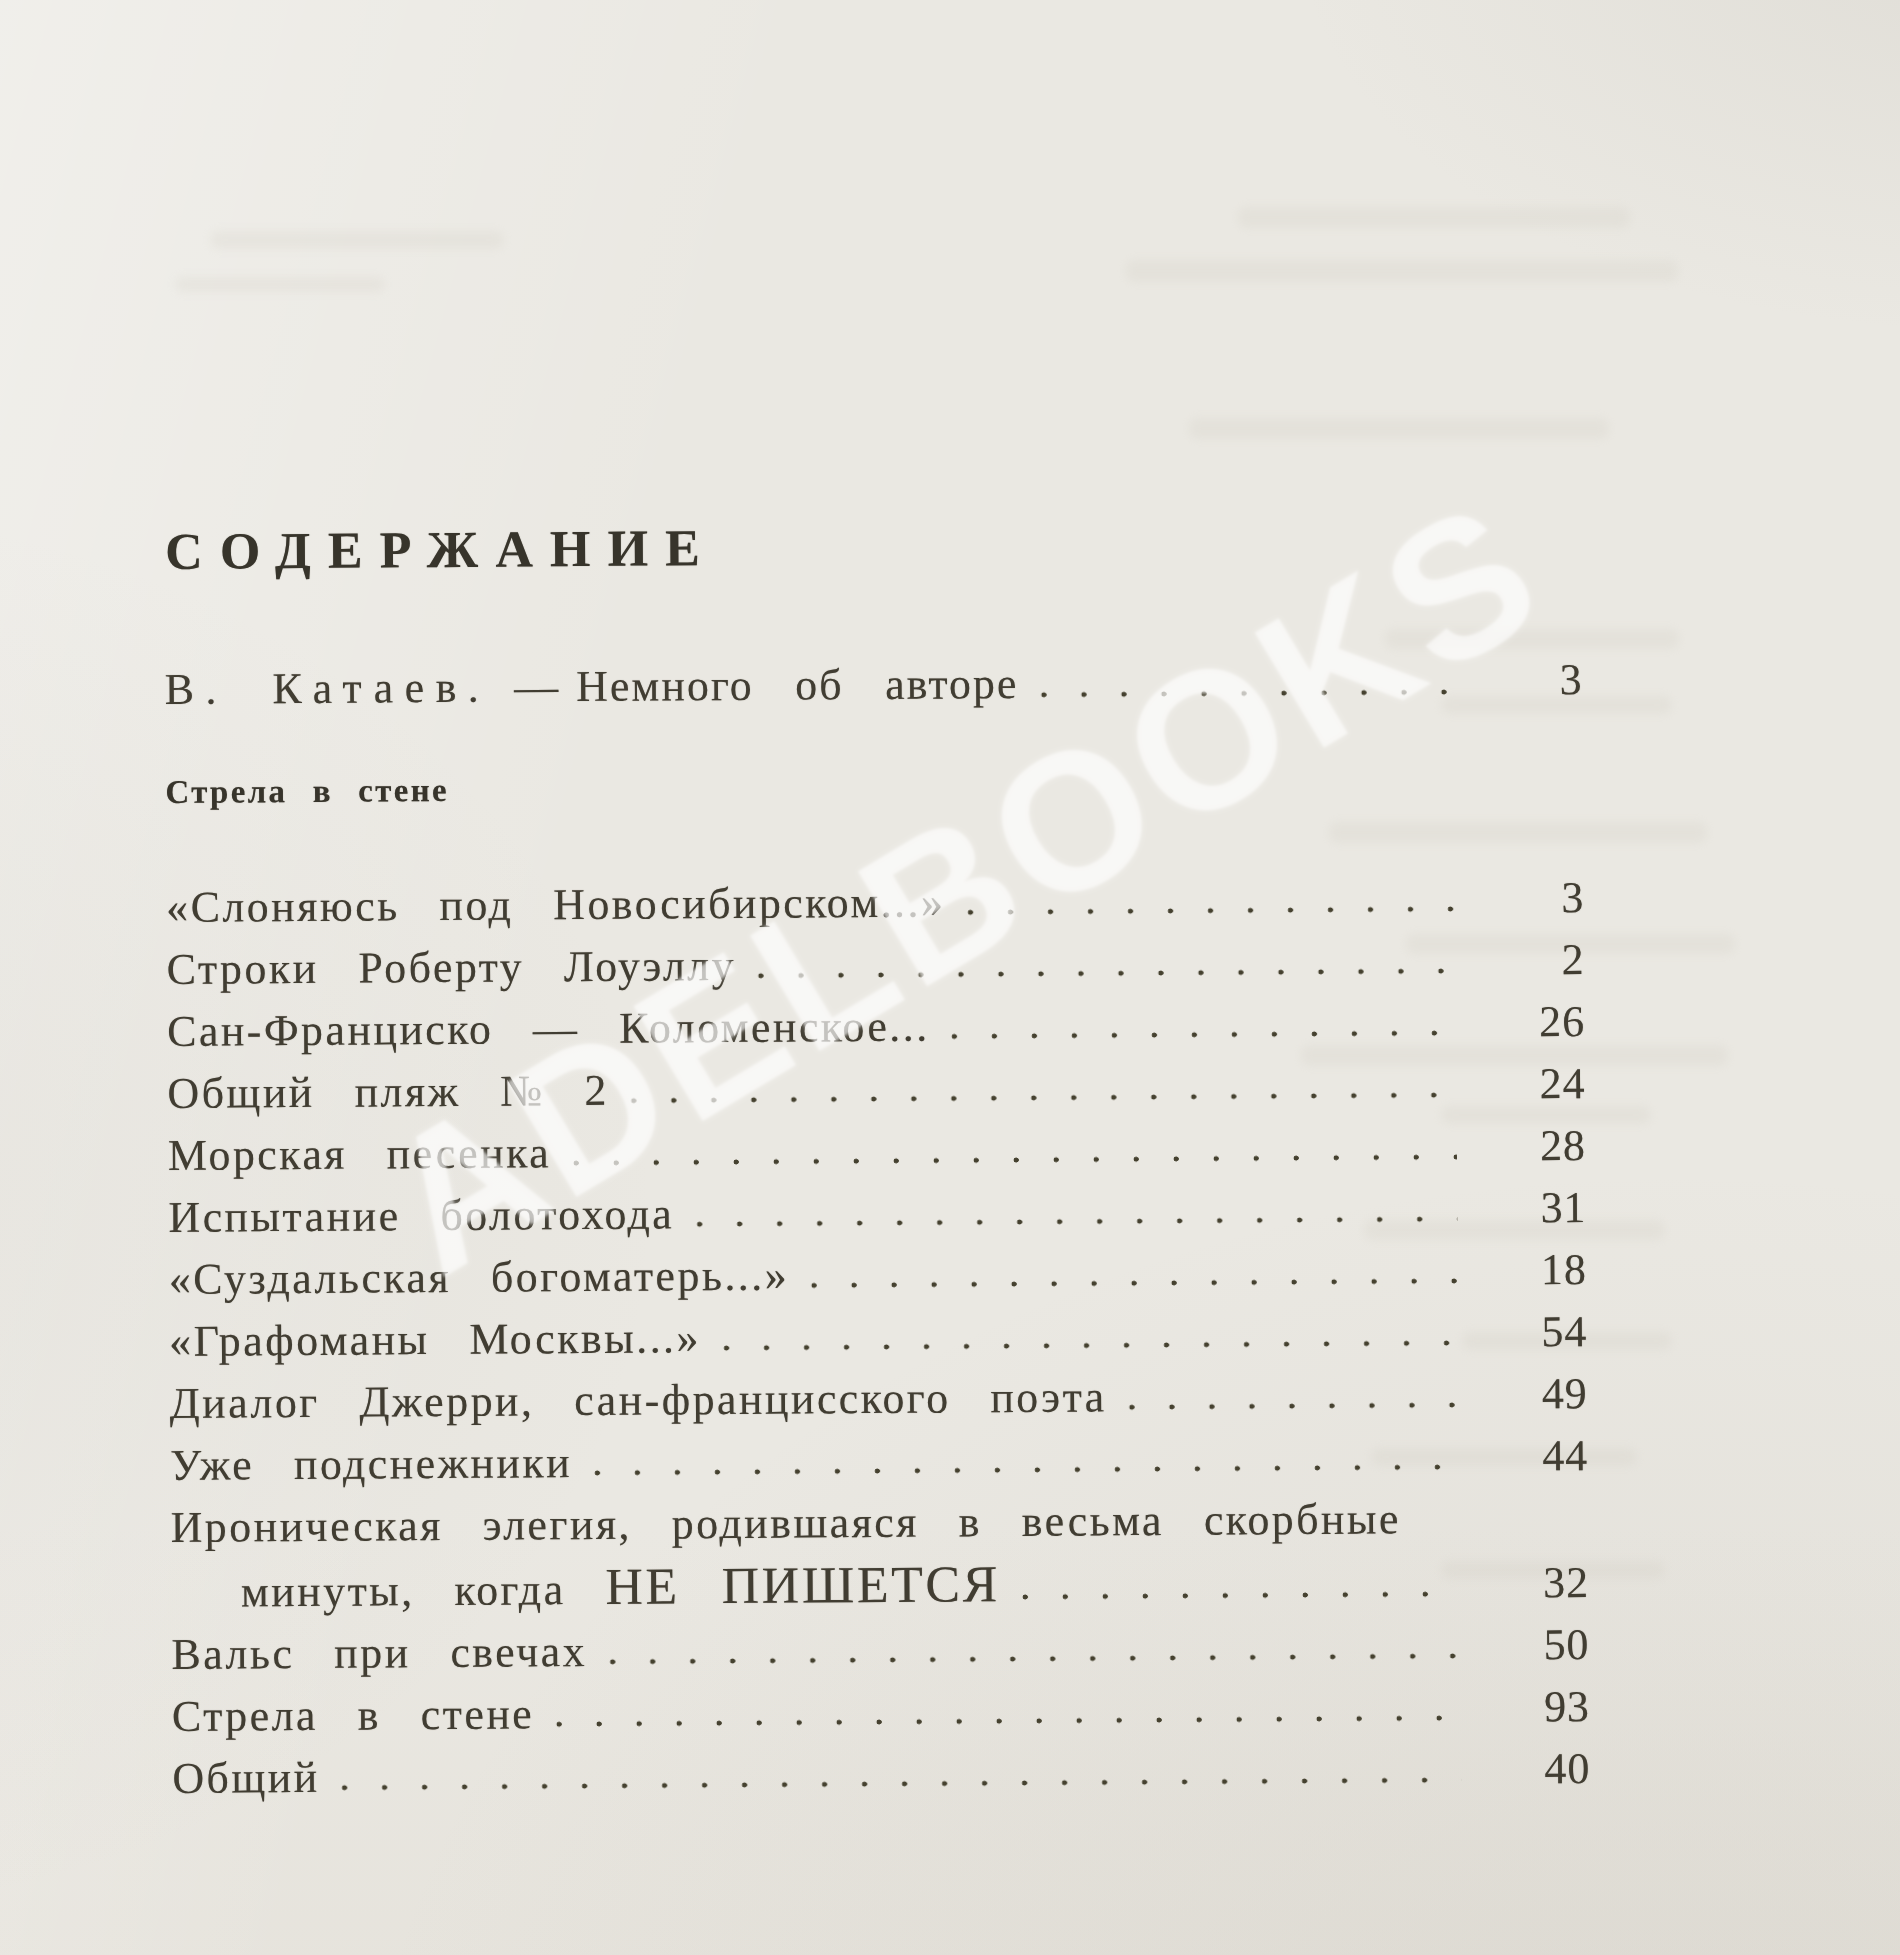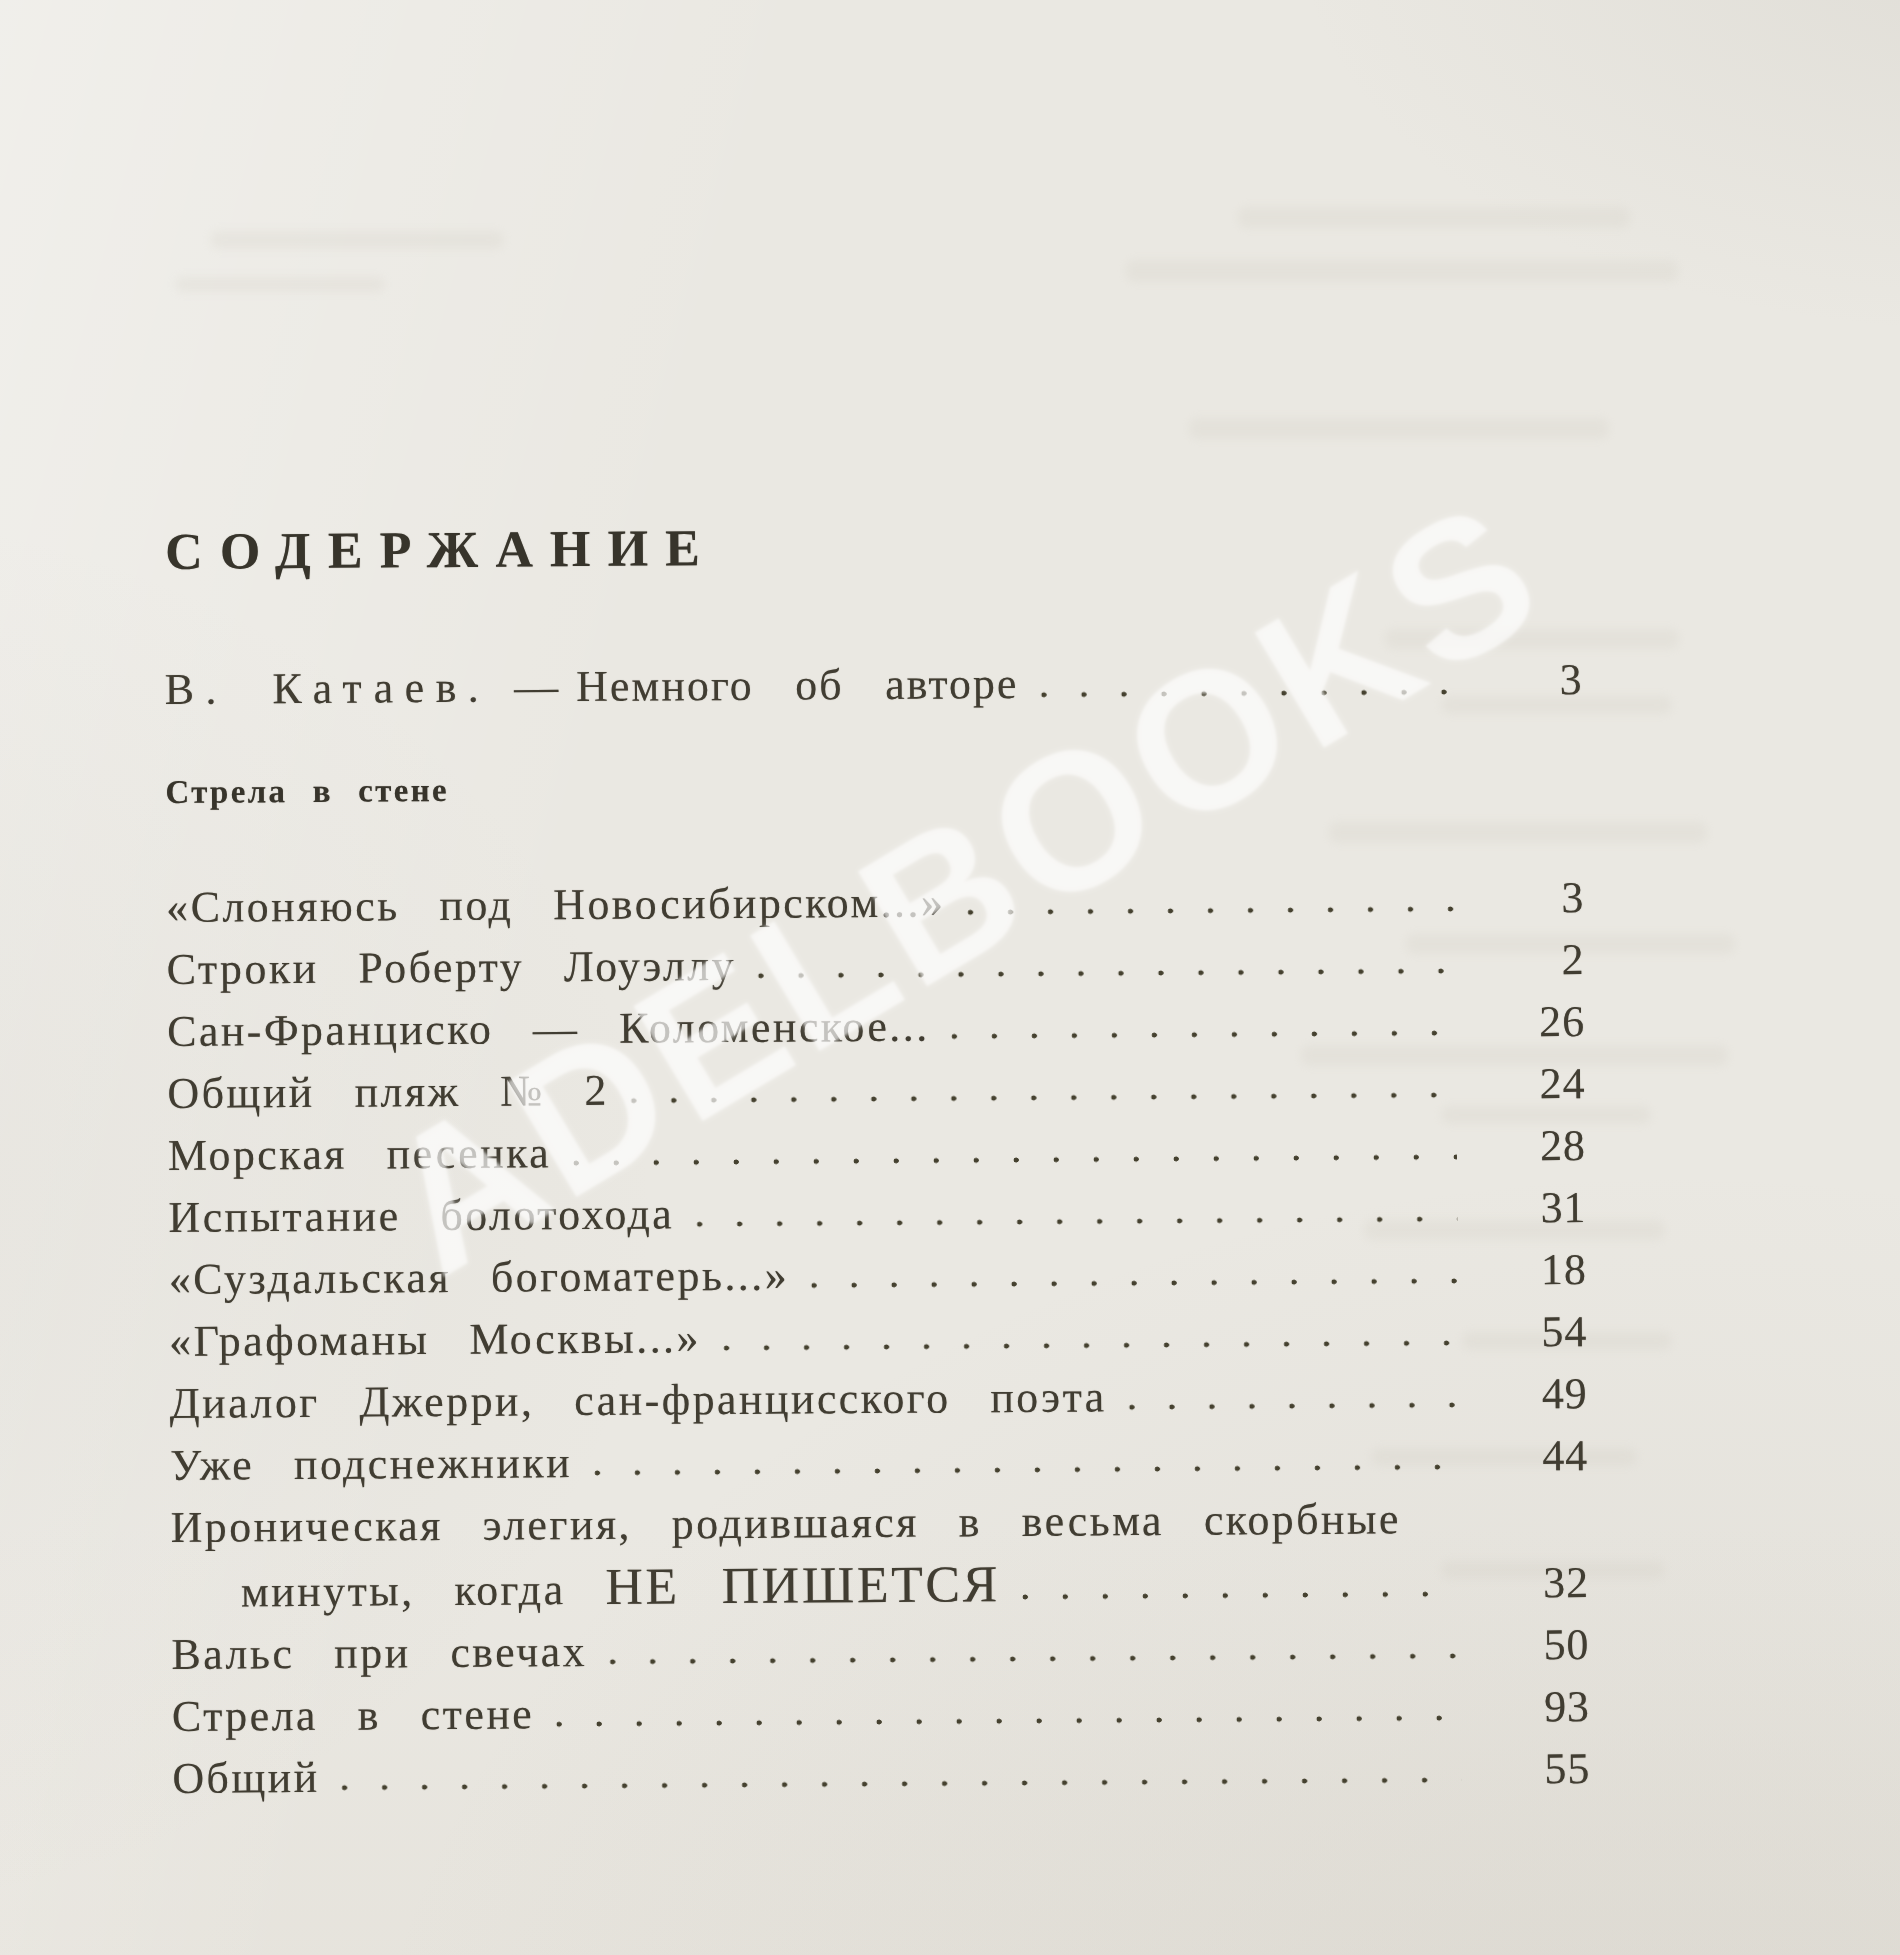--- a/index.html
+++ b/index.html
@@ -217,19 +217,19 @@
       <span class="num">50</span>
     </li>
     <li class="row">
       <span class="title">Стрела в стене</span>
       <span class="leader"></span>
       <span class="num">93</span>
     </li>
     <li class="row">
       <span class="title">Общий</span>
       <span class="leader"></span>
-      <span class="num">55</span>
+      <span class="num">40</span>
     </li>
   </ul>
 </div>
 
 <div class="watermark">ADELBOOKS</div>
 
 
 </body></html>

